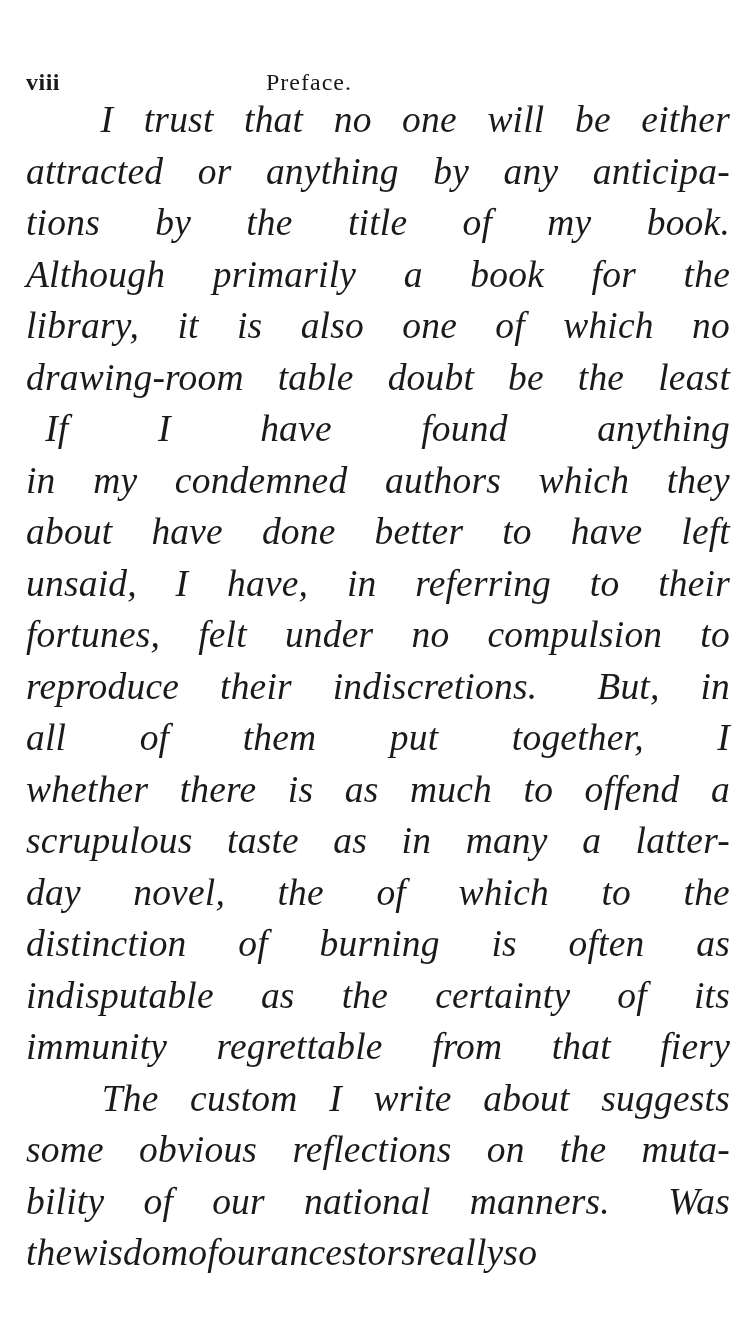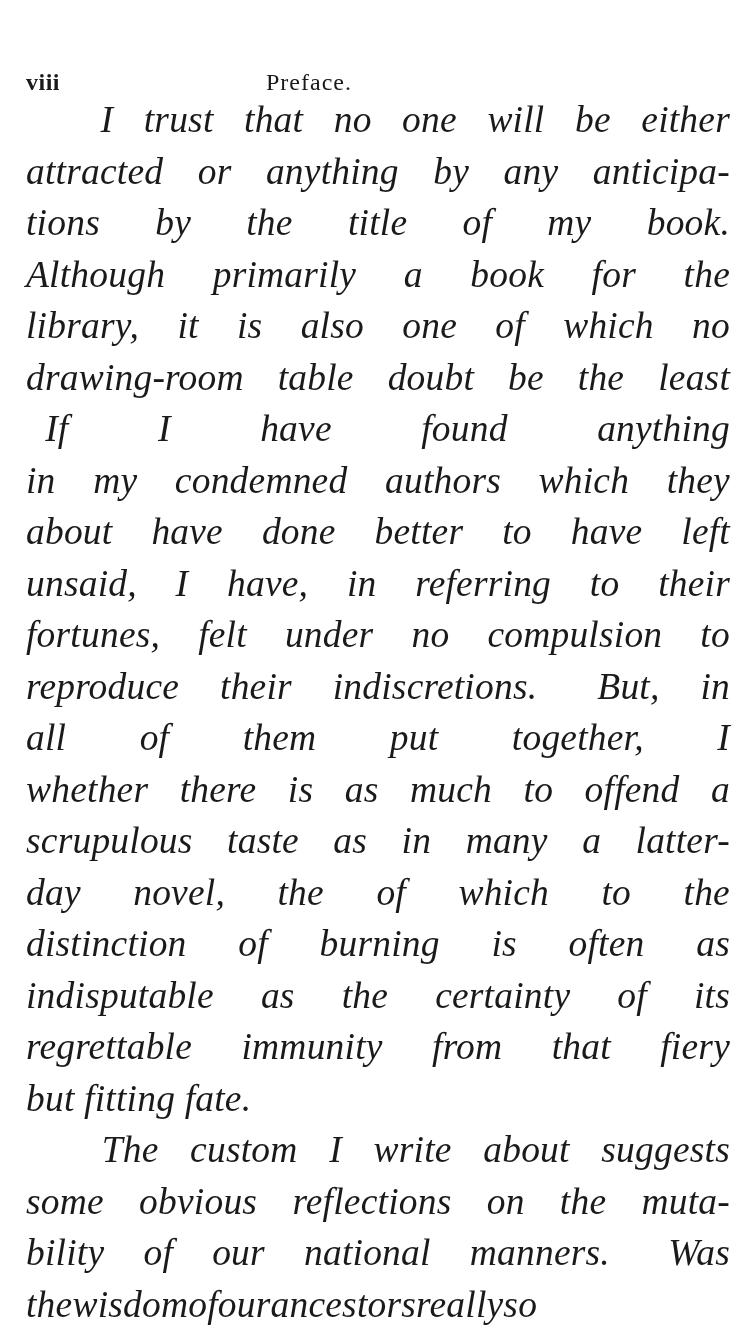--- a/index.html
+++ b/index.html
@@ -103,22 +103,21 @@
         <div class="line"><span class="w">about</span><span class="w">have</span><span class="w">done</span><span class="w">better</span><span class="w">to</span><span class="w">have</span><span class="w">left</span></div>
         <div class="line"><span class="w">unsaid,</span><span class="w">I</span><span class="w">have,</span><span class="w">in</span><span class="w">referring</span><span class="w">to</span><span class="w">their</span></div>
         <div class="line"><span class="w">fortunes,</span><span class="w">felt</span><span class="w">under</span><span class="w">no</span><span class="w">compulsion</span><span class="w">to</span></div>
         <div class="line"><span class="w">reproduce</span><span class="w">their</span><span class="w">indiscretions.</span><span class="w">  But,</span><span class="w">in</span></div>
         <div class="line"><span class="w">all</span><span class="w">of</span><span class="w">them</span><span class="w">put</span><span class="w">together,</span><span class="w">I</span></div>
         <div class="line"><span class="w">whether</span><span class="w">there</span><span class="w">is</span><span class="w">as</span><span class="w">much</span><span class="w">to</span><span class="w">offend</span><span class="w">a</span></div>
         <div class="line"><span class="w">scrupulous</span><span class="w">taste</span><span class="w">as</span><span class="w">in</span><span class="w">many</span><span class="w">a</span><span class="w">latter-</span></div>
         <div class="line"><span class="w">day</span><span class="w">novel,</span><span class="w">the</span><span class="w">of</span><span class="w">which</span><span class="w">to</span><span class="w">the</span></div>
         <div class="line"><span class="w">distinction</span><span class="w">of</span><span class="w">burning</span><span class="w">is</span><span class="w">often</span><span class="w">as</span></div>
         <div class="line"><span class="w">indisputable</span><span class="w">as</span><span class="w">the</span><span class="w">certainty</span><span class="w">of</span><span class="w">its</span></div>
-        <div class="line"><span class="w">regrettable</span><span class="w">immunity</span><span class="w">from</span><span class="w">that</span><span class="w">fiery</span></div>
-        <div class="line last"><span class="w">but fitting fate.</span></div>
+        <div class="line"><span class="w">immunity</span><span class="w">regrettable</span><span class="w">from</span><span class="w">that</span><span class="w">fiery</span></div>
       </div>
     <div class="para">
         <div class="line"><span class="lead"></span><span class="w">The</span><span class="w">custom</span><span class="w">I</span><span class="w">write</span><span class="w">about</span><span class="w">suggests</span></div>
         <div class="line"><span class="w">some</span><span class="w">obvious</span><span class="w">reflections</span><span class="w">on</span><span class="w">the</span><span class="w">muta-</span></div>
         <div class="line"><span class="w">bility</span><span class="w">of</span><span class="w">our</span><span class="w">national</span><span class="w">manners.</span><span class="w">  Was</span></div>
         <div class="line last"><span class="w">the</span><span class="w">wisdom</span><span class="w">of</span><span class="w">our</span><span class="w">ancestors</span><span class="w">really</span><span class="w">so</span></div>
       </div>
   </div>
 
 </div>

